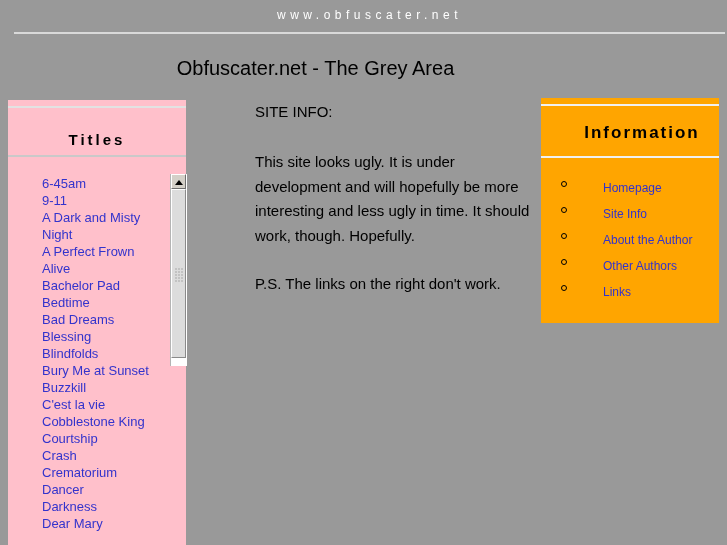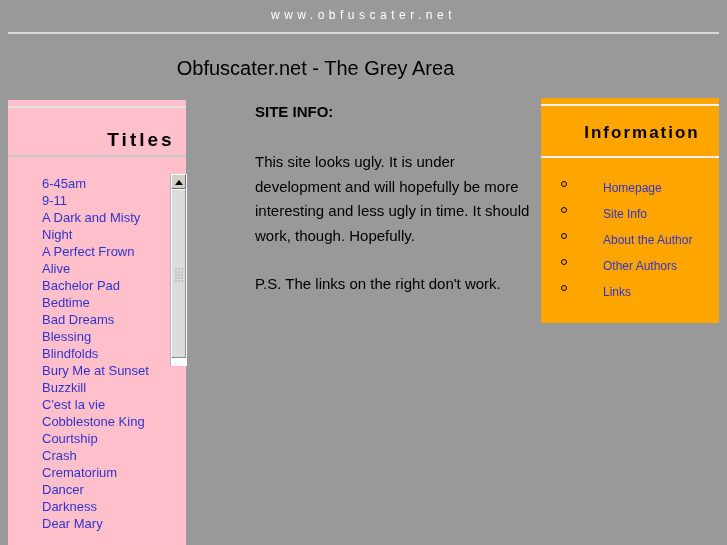--- a/index.html
+++ b/index.html
@@ -12,21 +12,21 @@
     height: 545px;
     background: #999999;
     font-family: "Liberation Sans", sans-serif;
     overflow: hidden;
     position: relative;
   }
 
   
   #top-banner {
     position: absolute;
-    left: 0;
+    left: 6px;
     top: 0;
     width: 593px;
     height: 34px;
     border-radius: 10px;
   }
   #site-url {
     position: absolute;
     left: 0;
     top: 8px;
     width: 727px;
@@ -79,26 +79,25 @@
     height: 47px;
     background: #ffc0cb;
   }
   #titles-header-text {
     position: absolute;
     left: 0;
     top: 22px;
     width: 178px;
     text-align: center;
     color: #000000;
-    font-size: 19px;
+    font-size: 15px;
     font-weight: bold;
     letter-spacing: 3px;
     line-height: 20px;
     white-space: nowrap;
-    margin-left: 44px;
   }
   .panel-rule-top {
     position: absolute;
     left: 0;
     top: 6px;
     width: 178px;
     height: 2px;
     background: #e2e2e2;
   }
   .panel-rule-mid {
@@ -201,21 +200,21 @@
   
   #main-content {
     position: absolute;
     left: 255px;
     top: 102px;
     width: 280px;
   }
   #site-info-label {
     color: #000000;
     font-size: 15px;
-    font-weight: bold;
+    font-weight: normal;
     line-height: 20px;
     margin: 0 0 28px 0;
   }
   #site-info-body {
     color: #000000;
     font-size: 15px;
     font-weight: normal;
     line-height: 24.5px;
     margin: 0;
   }

